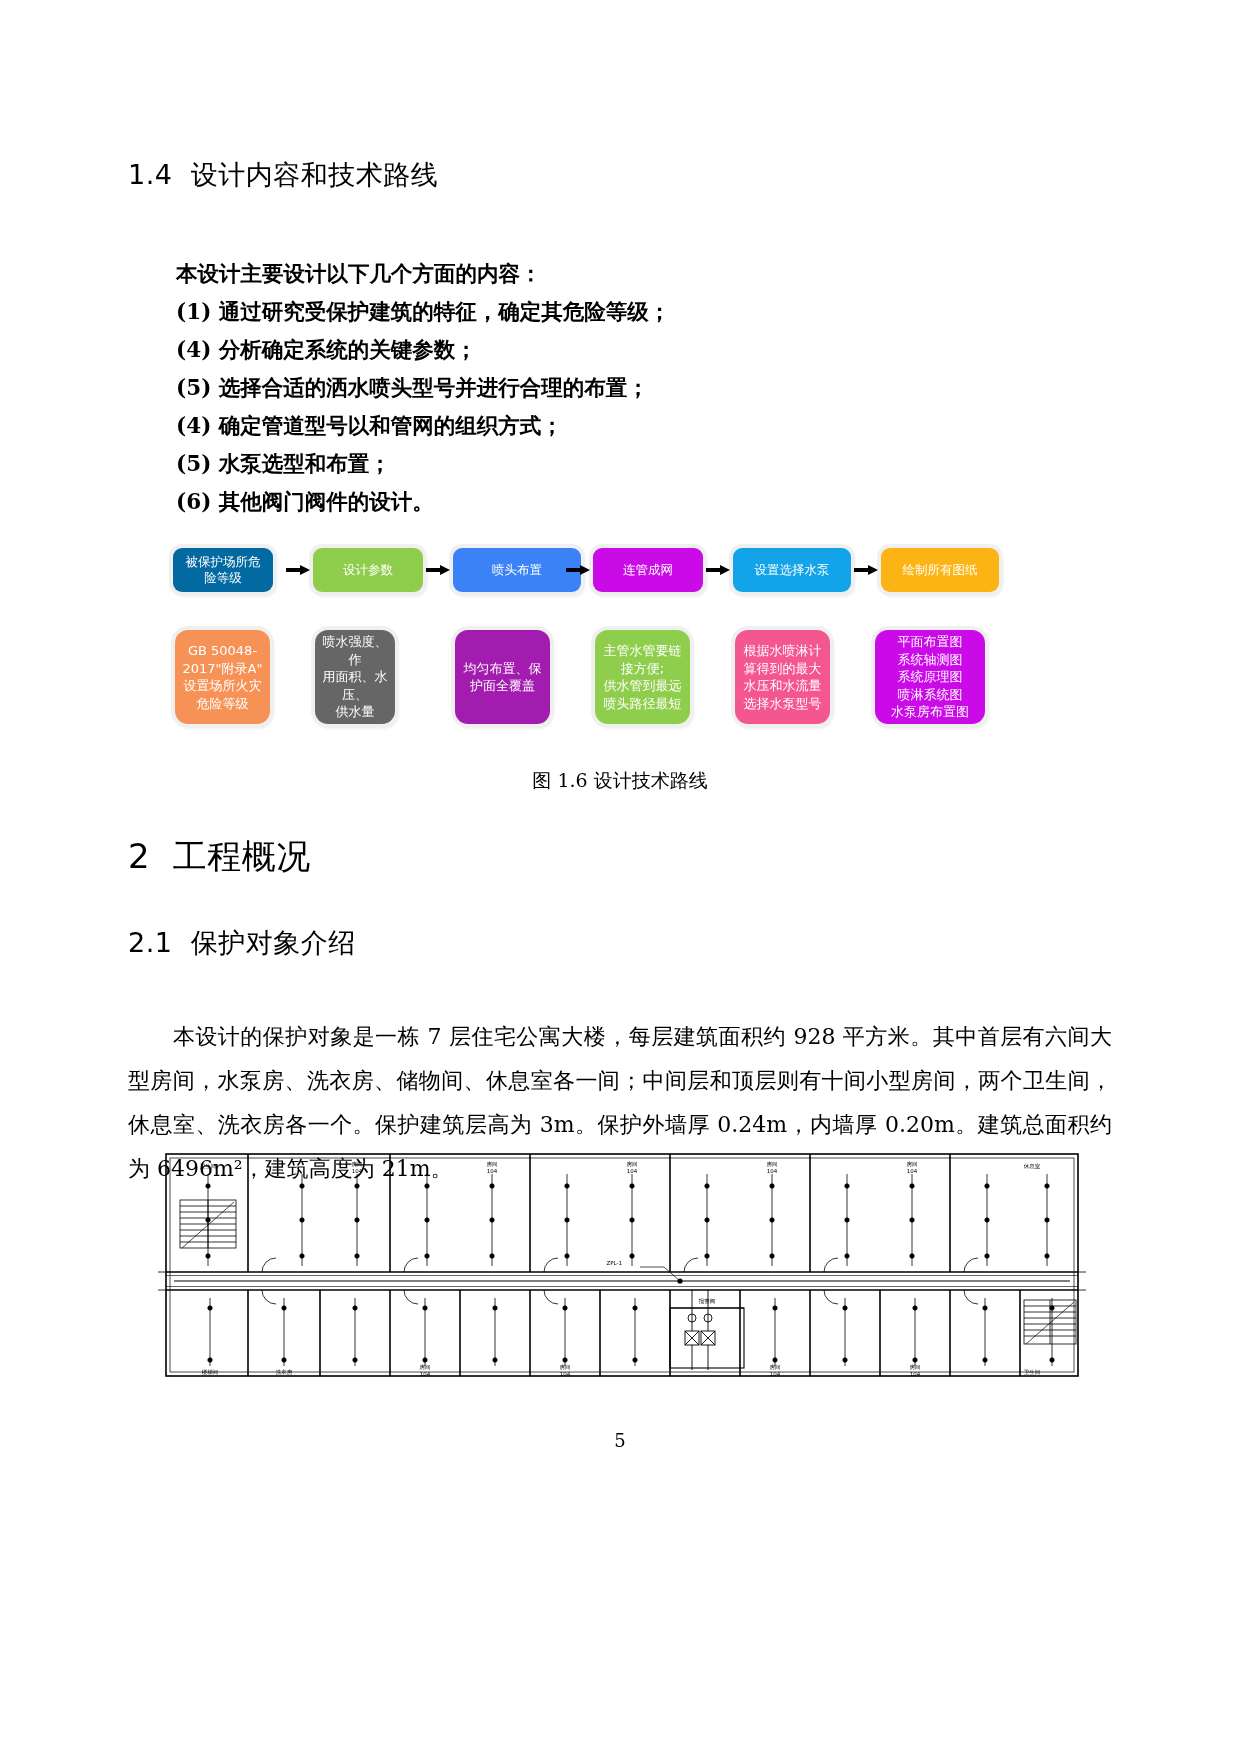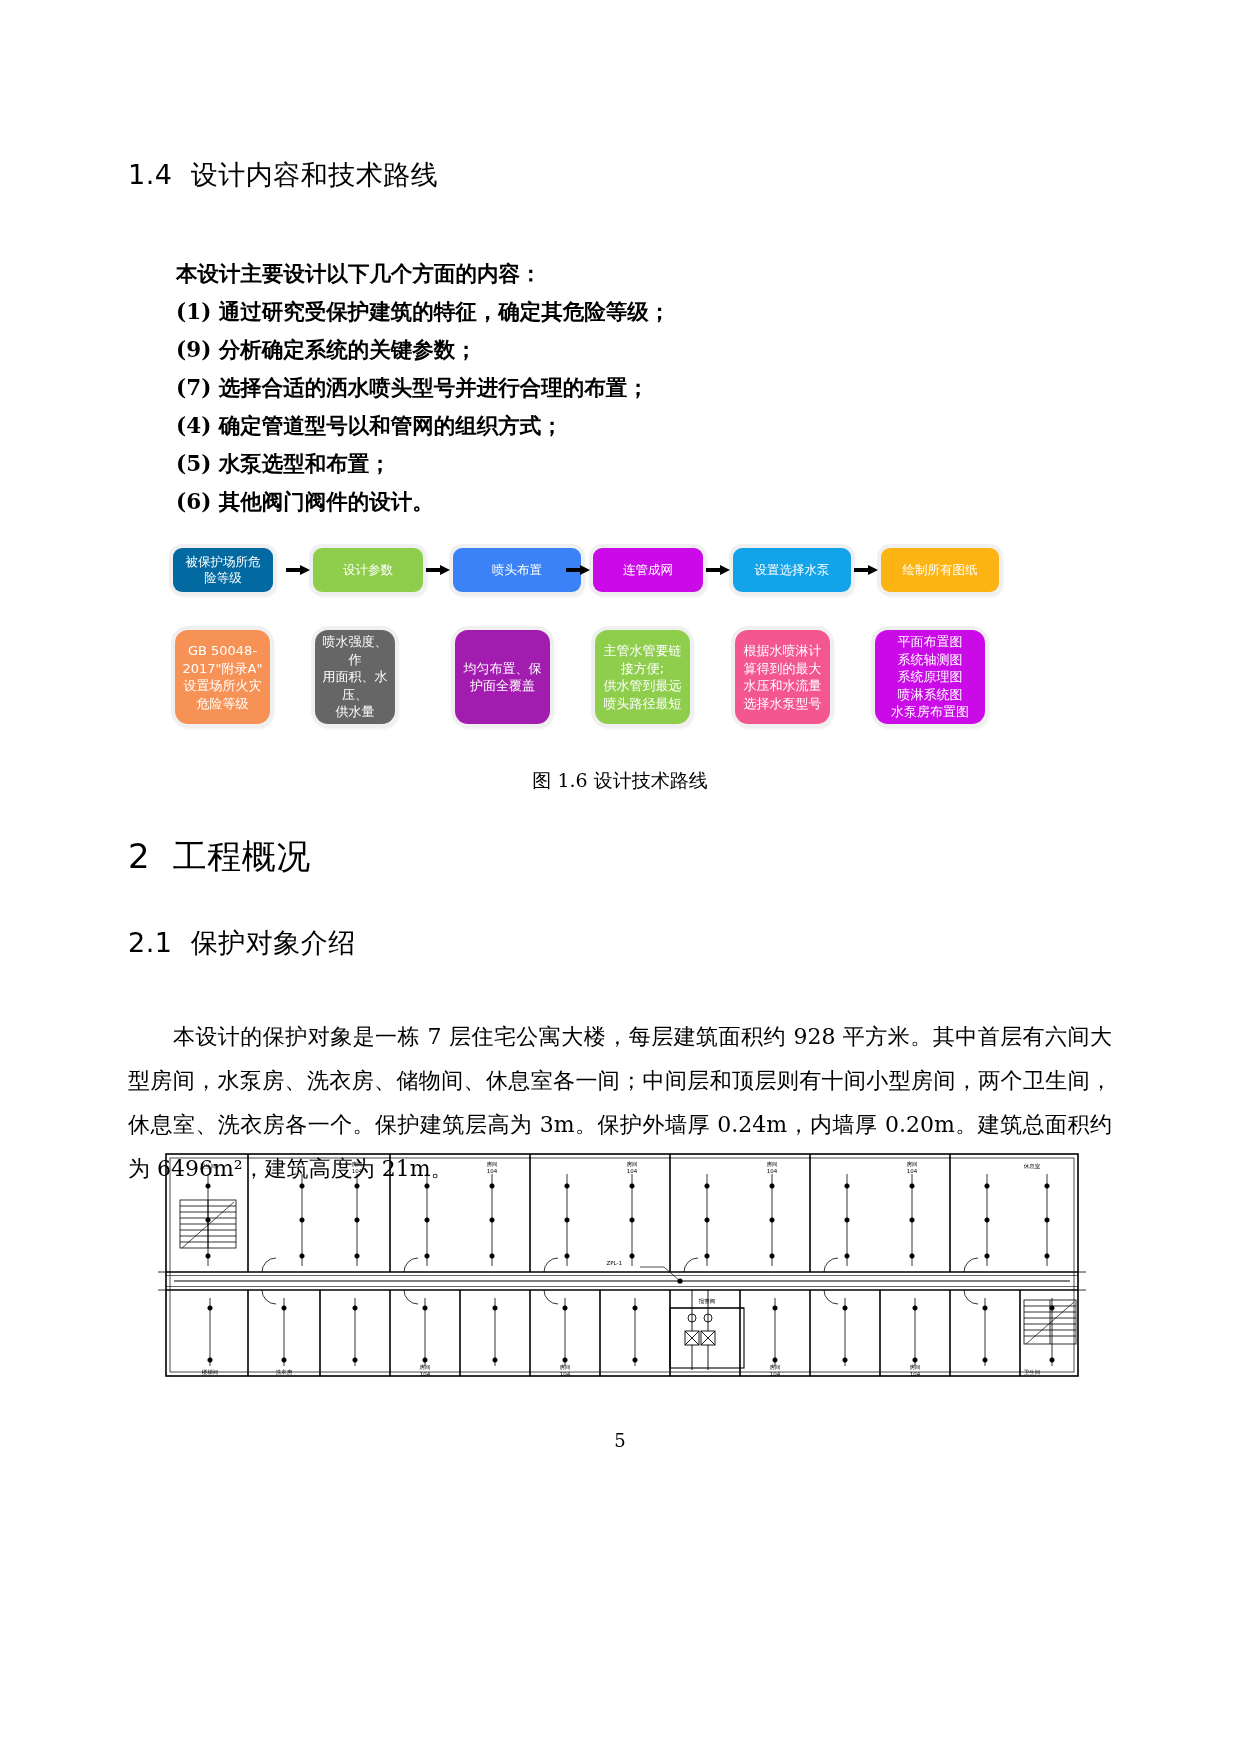--- a/index.html
+++ b/index.html
@@ -108,22 +108,22 @@
 </style>
 </head>
 <body>
 
 <div class="page">
 
   <div class="h2" style="left:128px; top:157px;text-align:center;"><span>1.4</span><span>&nbsp;&nbsp;</span><span>设计内容和技术路线</span></div>
 
   <div class="body-block" style="left:176px; top:255px;">本设计主要设计以下几个方面的内容：</div>
   <div class="body-block" style="left:176px; top:293px;">(1) 通过研究受保护建筑的特征，确定其危险等级；</div>
-  <div class="body-block" style="left:176px; top:331px;">(9) 分析确定系统的关键参数；</div>
-  <div class="body-block" style="left:176px; top:369px;">(7) 选择合适的洒水喷头型号并进行合理的布置；</div>
+  <div class="body-block" style="left:176px; top:331px;">(4) 分析确定系统的关键参数；</div>
+  <div class="body-block" style="left:176px; top:369px;">(5) 选择合适的洒水喷头型号并进行合理的布置；</div>
   <div class="body-block" style="left:176px; top:407px;">(4) 确定管道型号以和管网的组织方式；</div>
   <div class="body-block" style="left:176px; top:445px;">(5) 水泵选型和布置；</div>
   <div class="body-block" style="left:176px; top:483px;">(6) 其他阀门阀件的设计。</div>
 
   <div id="flowchart">
 
     <div class="fbox" style="left: 8px; top: 10px; width: 100px; height: 44px; background: #0369a1;"><span>被保护场所危
 险等级</span></div>
     <div class="fbox" style="left: 148px; top: 10px; width: 110px; height: 44px; background: rgb(143, 206, 76);"><span>设计参数</span></div>
     <div class="fbox" style="left: 288px; top: 10px; width: 128px; height: 44px; background: #3b82f6;"><span>喷头布置</span></div>

